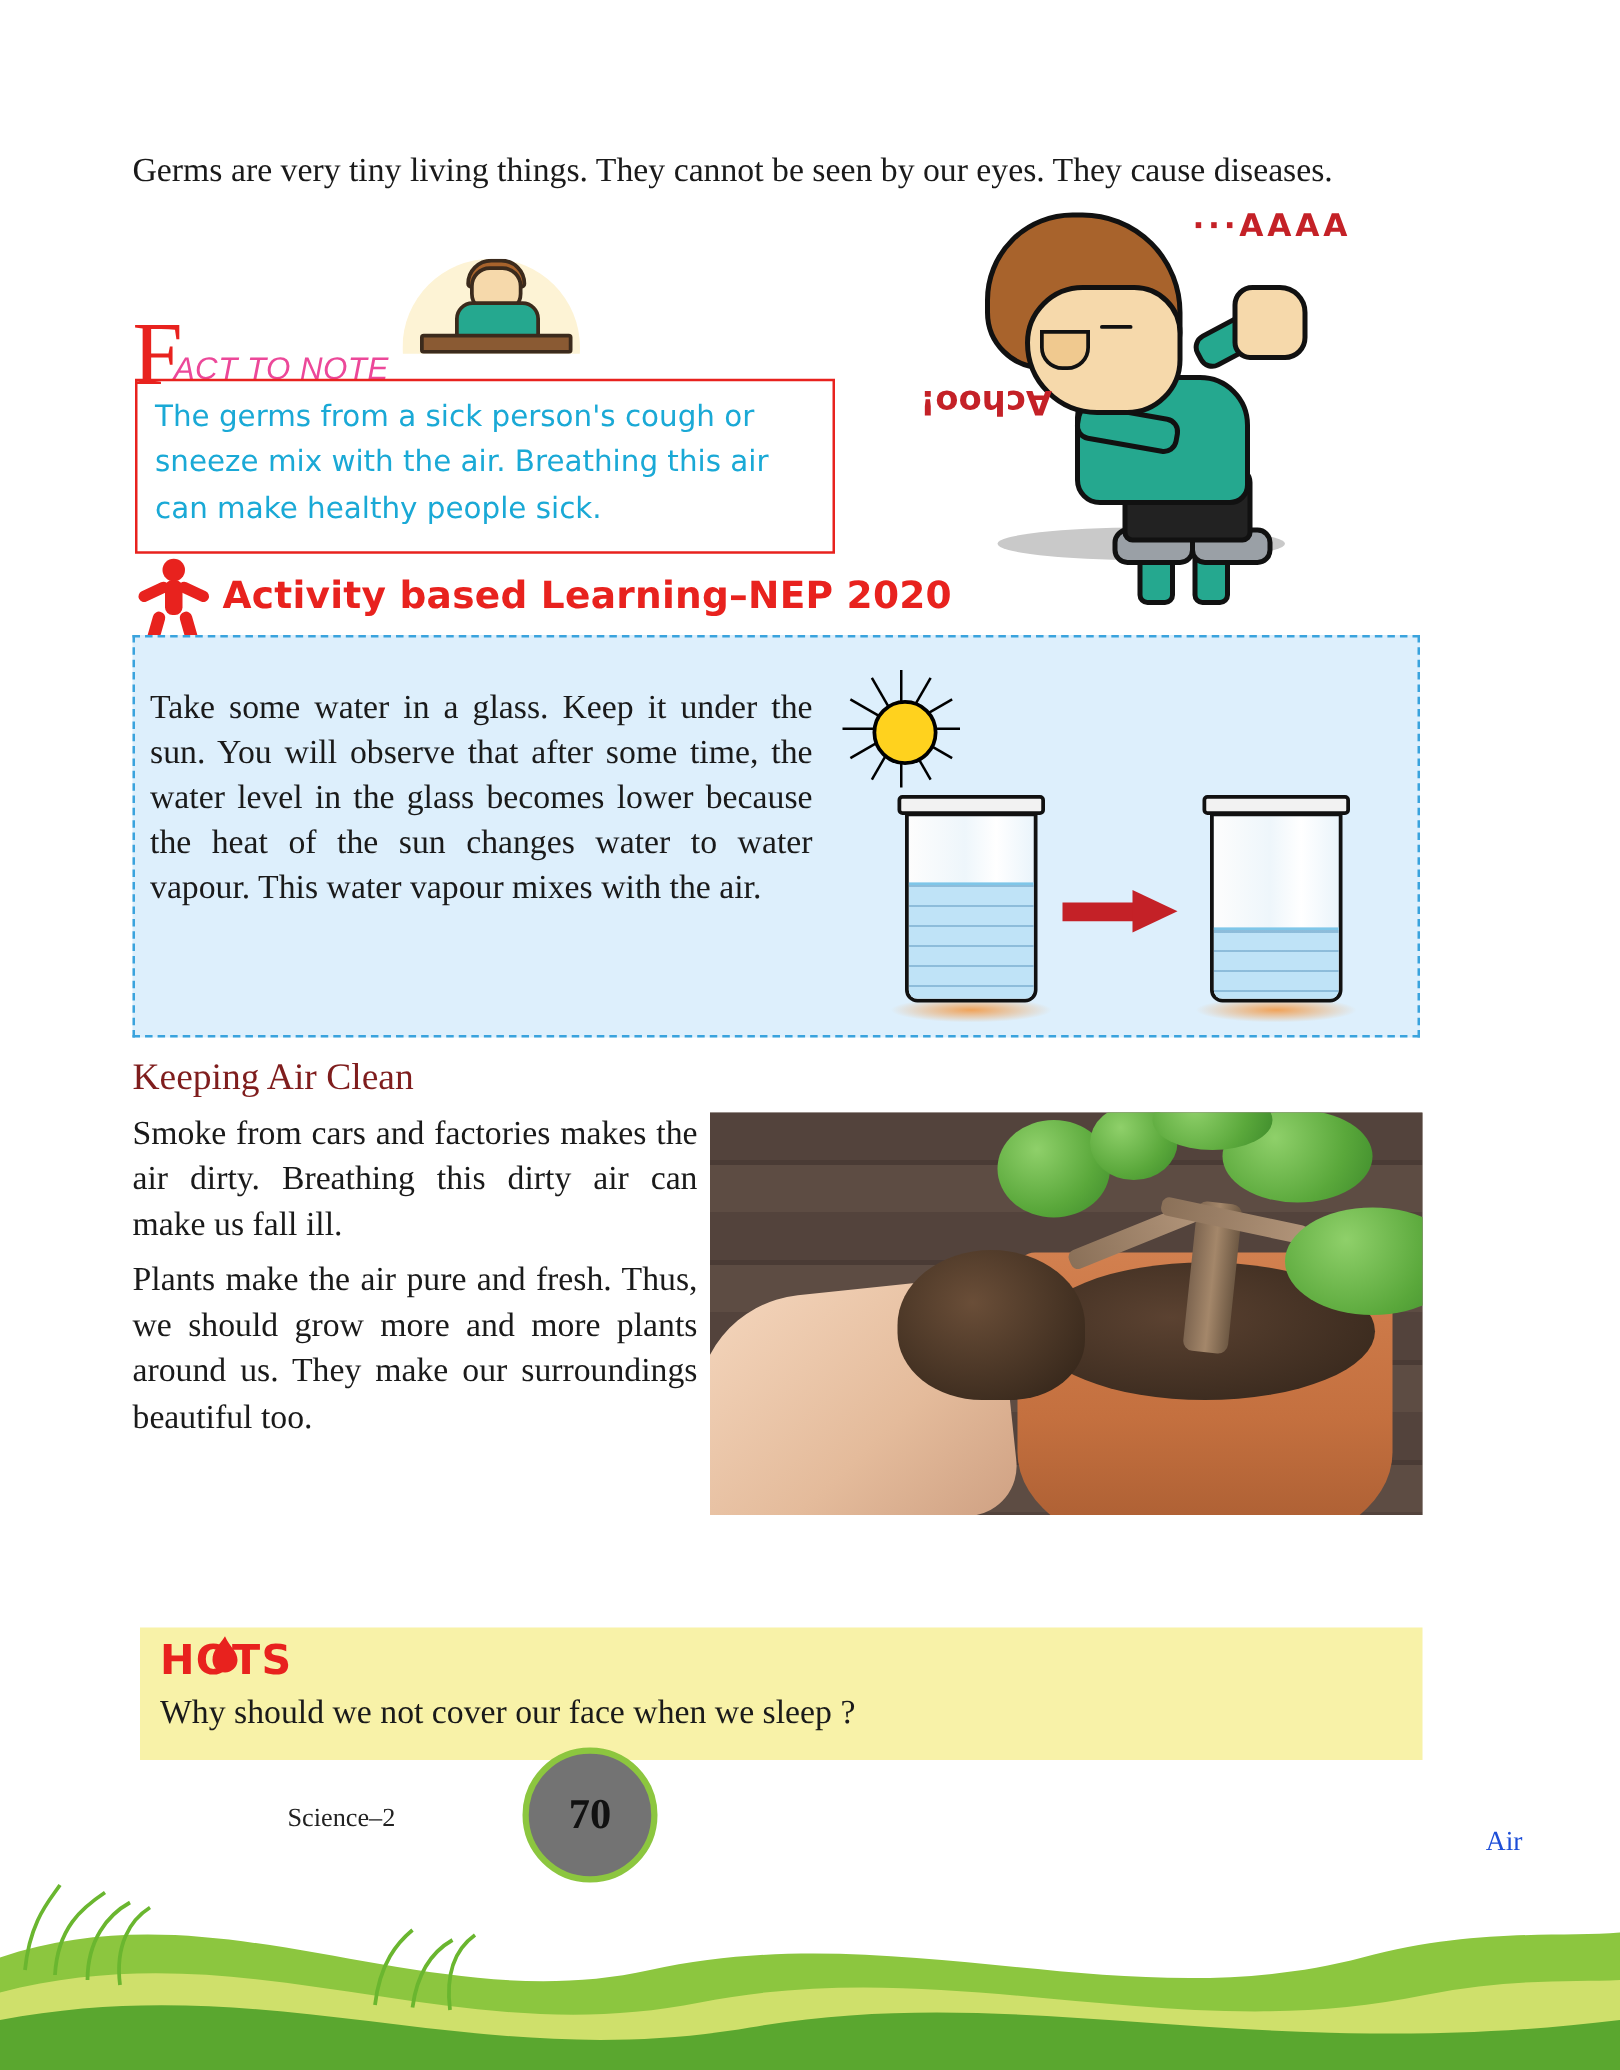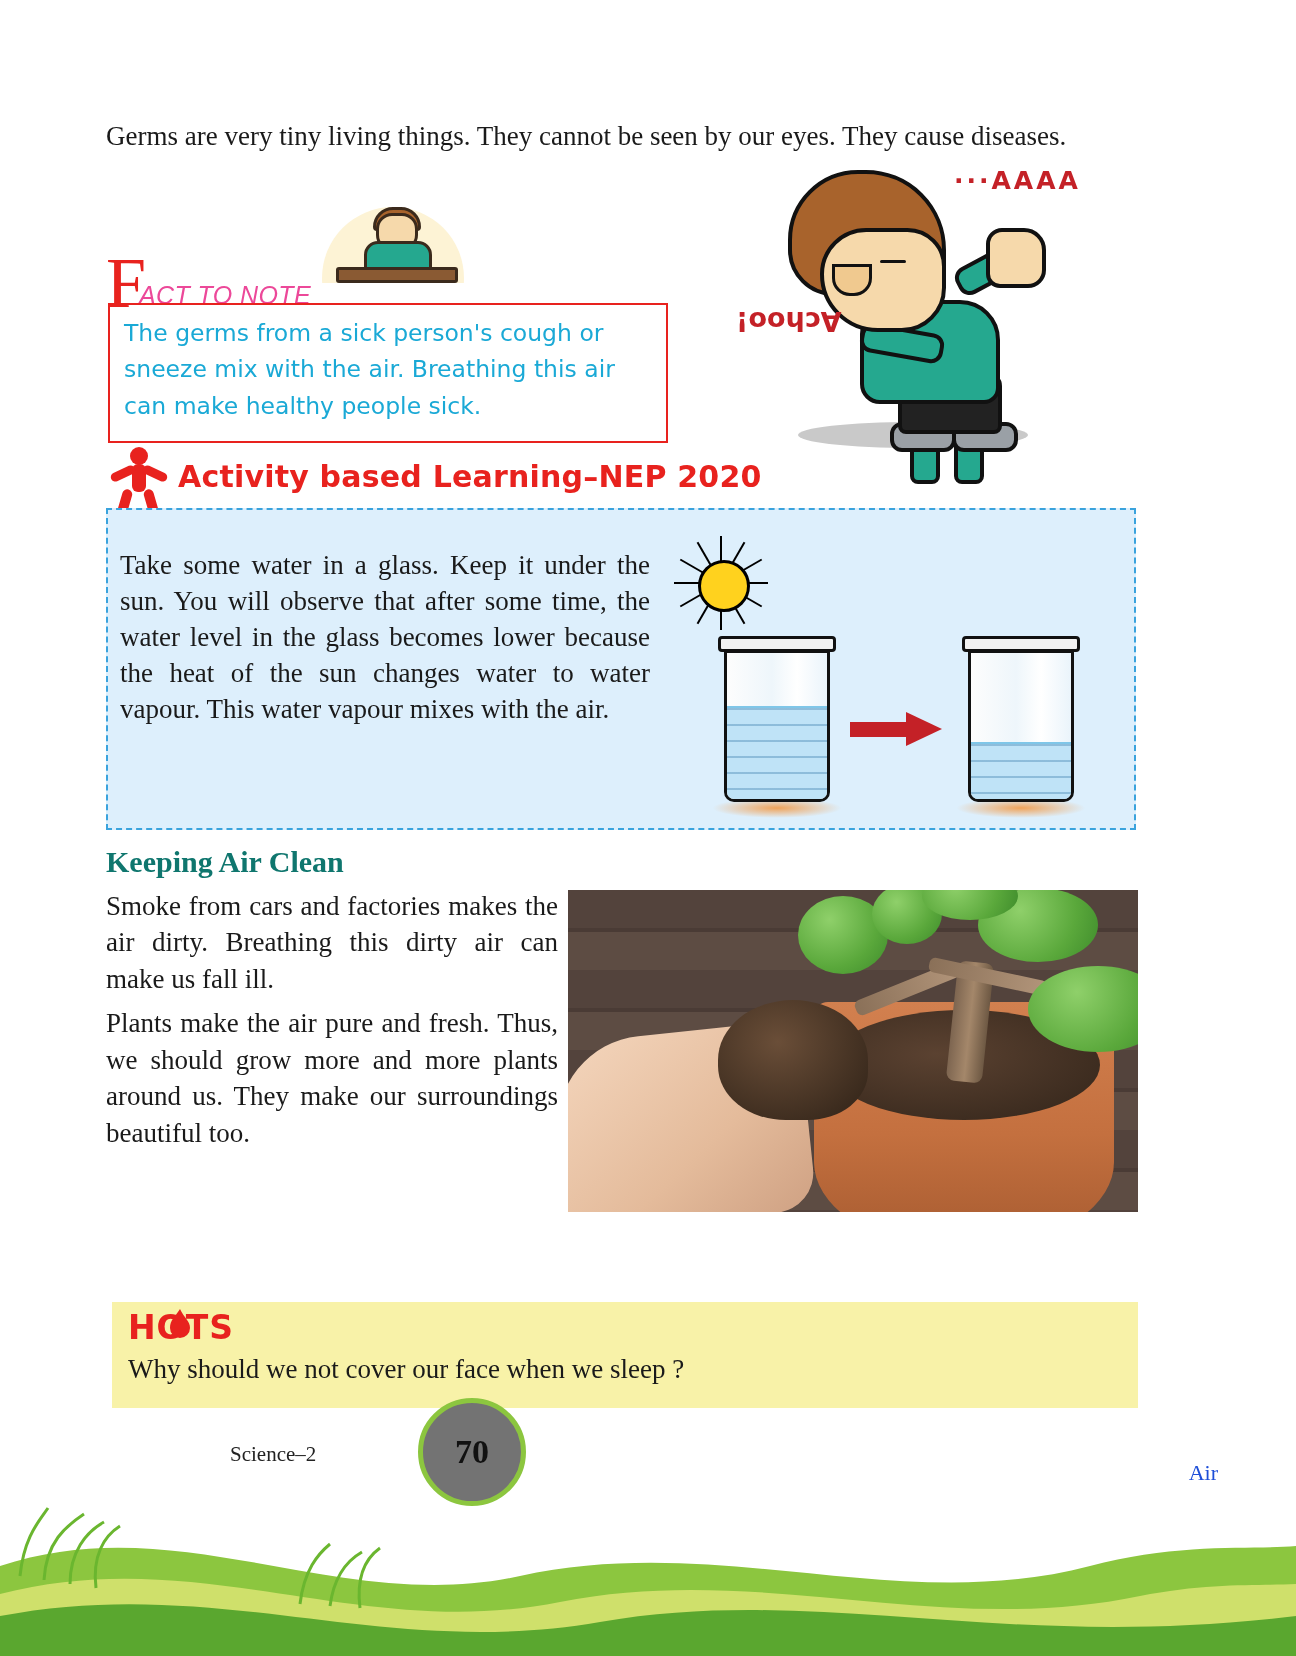--- a/index.html
+++ b/index.html
@@ -228,23 +228,23 @@
     border-bottom: 17px solid transparent;
     border-left: 36px solid #c42127;
   }
 
   
   .section-title {
     position: absolute;
     left: 106px;
     top: 845px;
     font-family: "Liberation Serif", serif;
-    font-weight: bold;
+    font-weight: normal;
     font-size: 30px;
-    color: #0f766e;
+    color: #7f1d1d;
   }
   .body-col {
     position: absolute;
     left: 106px;
     top: 888px;
     width: 452px;
     font-size: 27px;
     line-height: 1.35;
     text-align: justify;
   }

